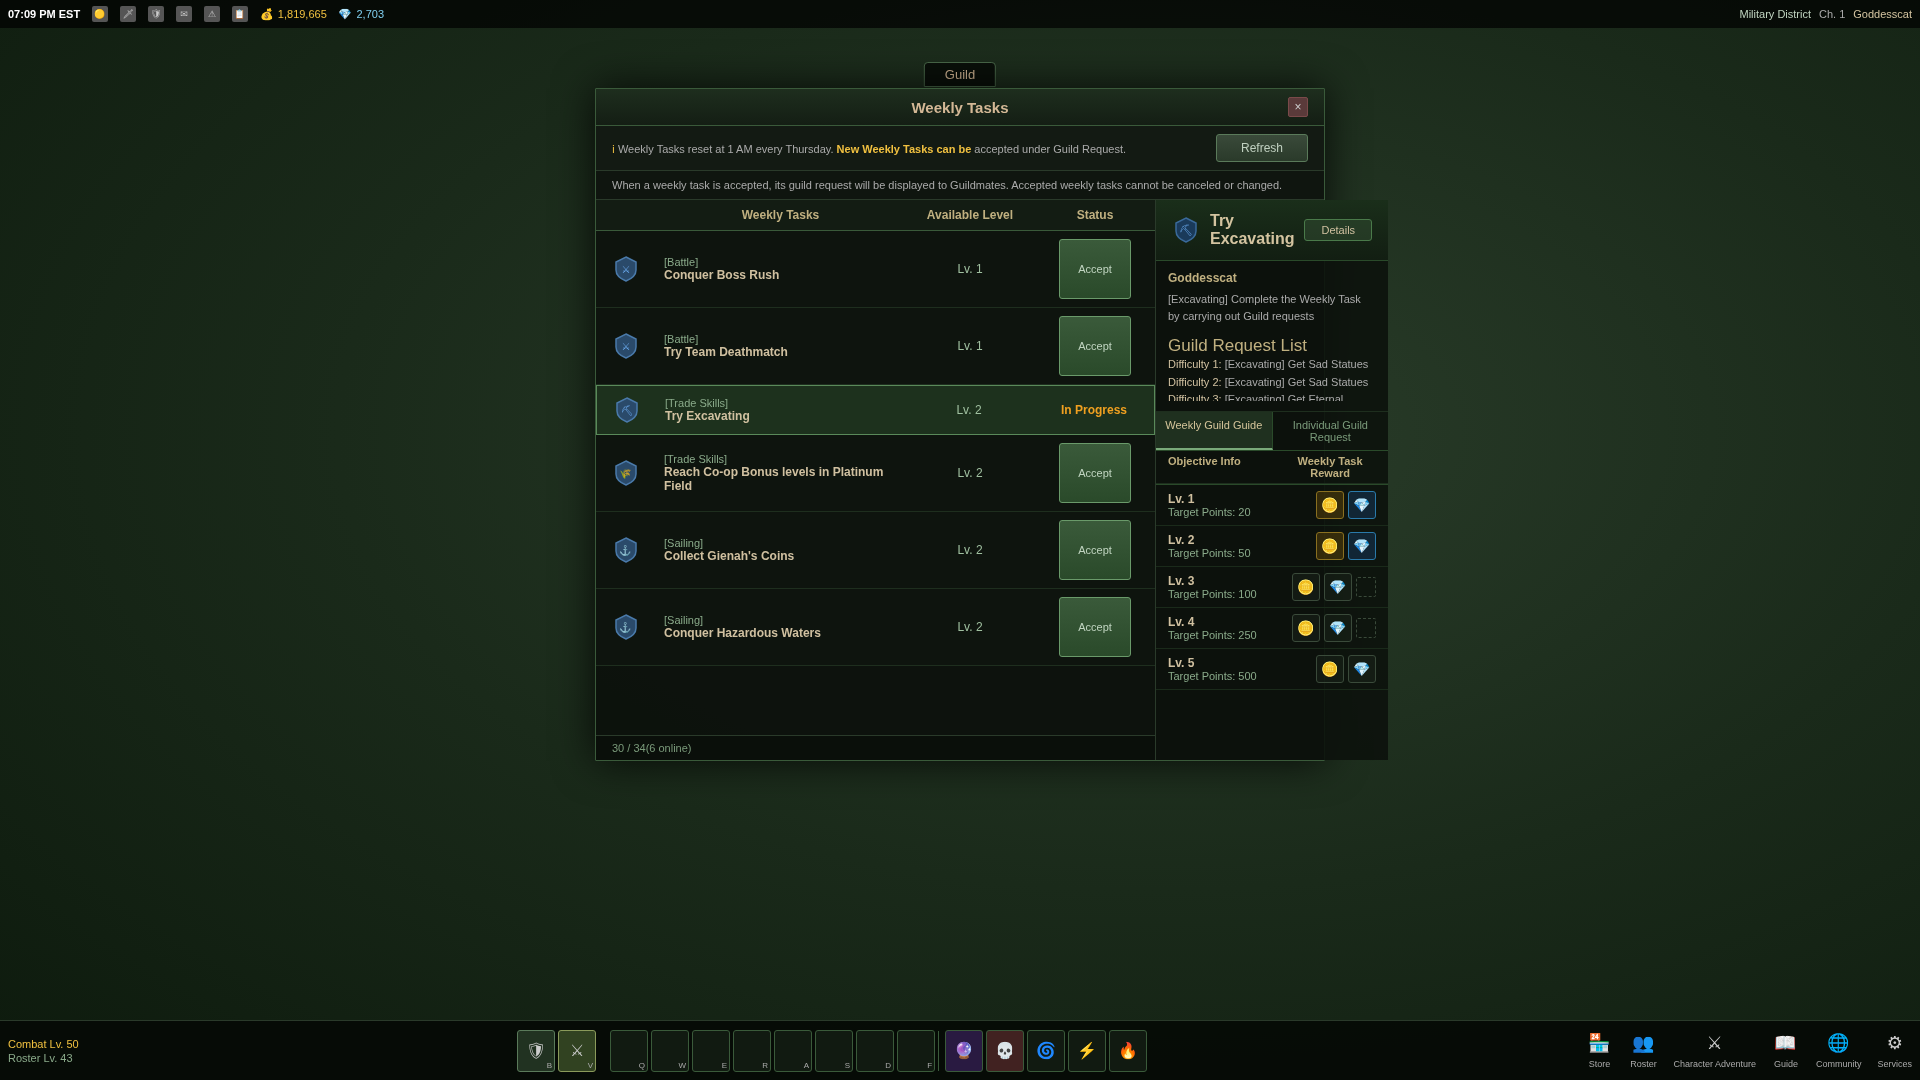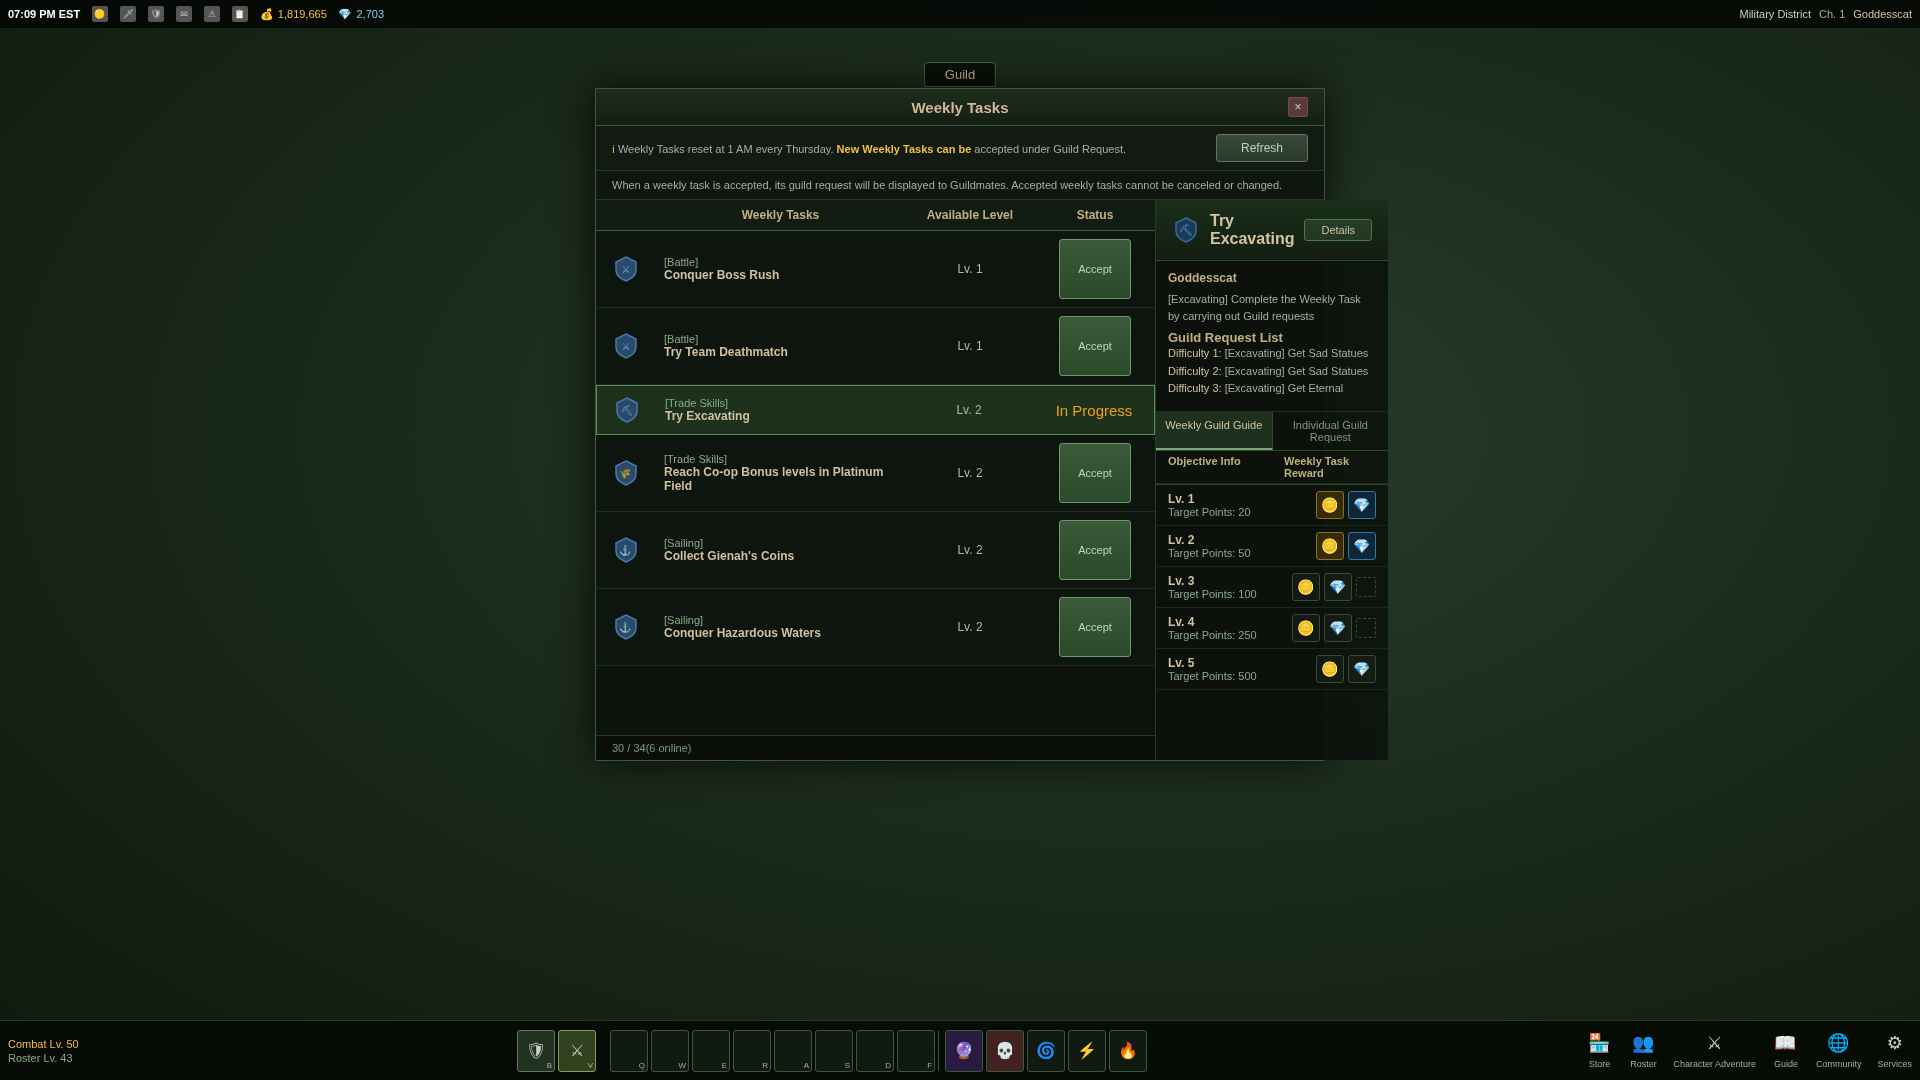--- a/index.html
+++ b/index.html
@@ -227,22 +227,22 @@
       background: linear-gradient(180deg, #3a5a3a 0%, #2a4a2a 100%);
       border: 1px solid #6a9a6a;
       border-radius: 3px;
       padding: 23px 18px;
       color: #c0d4c0;
       font-size: 11px;
       cursor: pointer;
     }
     .in-progress-badge {
       color: #f0a020;
-      font-size: 15px;
-      font-weight: normal;
+      font-size: 12px;
+      font-weight: bold;
       text-align: left;
     }
 
     
     .detail-panel {
       flex: 1;
       display: flex;
       flex-direction: column;
       background: rgba(12,18,12,0.9);
     }
@@ -301,23 +301,23 @@
       max-height: 110px;
       overflow-y: auto;
       padding-right: 4px;
     }
     .objective-scroll::-webkit-scrollbar { width: 5px; }
     .objective-scroll::-webkit-scrollbar-track { background: #0d1a0d; }
     .objective-scroll::-webkit-scrollbar-thumb { background: #3a5a3a; }
 
     .guild-request-heading {
       color: #c0b080;
-      font-size: 13px;
-      font-weight: bold;
-      margin-top: 6px;
+      font-size: 17px;
+      font-weight: normal;
+      margin-top: 12px;
     }
     .difficulty-line {
       color: #aaa;
       font-size: 11px;
       line-height: 1.6;
     }
     .difficulty-label { color: #d0c0a0; }
 
     
     .task-type-tabs {
@@ -718,21 +718,21 @@
         <div class="task-type-tab active">
           <span>Weekly Guild Guide</span>
         </div>
         <div class="task-type-tab inactive">
           <span>Individual Guild Request</span>
         </div>
       </div>
 
       <div class="detail-headers">
         <div class="reward-col-header">Objective Info</div>
-        <div class="reward-col-header" style="text-align:left; padding-right:12px;">Weekly Task Reward</div>
+        <div class="reward-col-header" style="text-align:center; padding-right:12px;">Weekly Task Reward</div>
       </div>
 
       <div class="reward-section-wrapper">
 
         <div class="reward-row">
           <div class="reward-level-info">
             <div class="level-title">Lv. 1</div>
             <div class="target-pts">Target Points: 20</div>
           </div>
           <div class="reward-icons">

